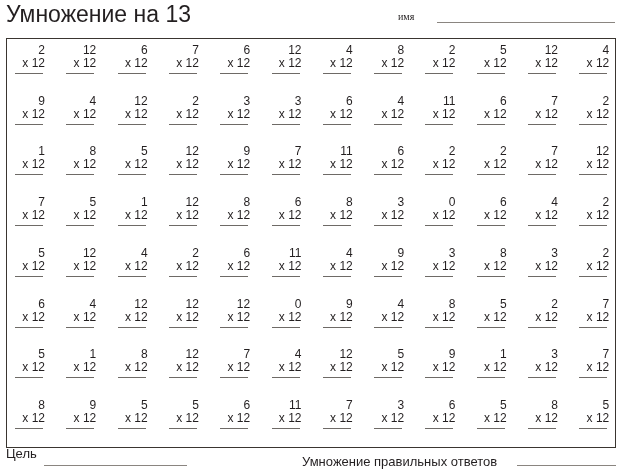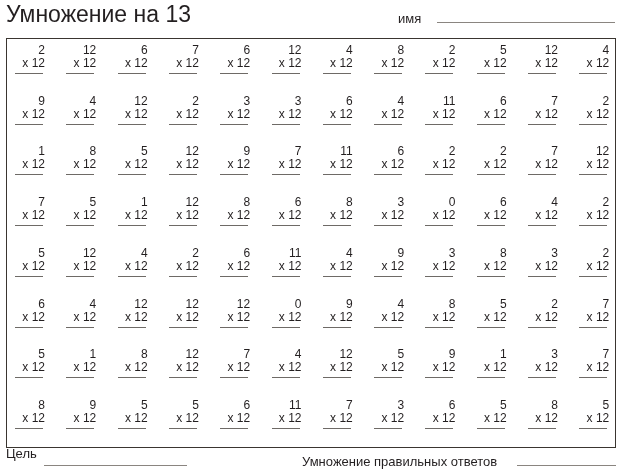--- a/index.html
+++ b/index.html
@@ -1,19 +1,19 @@
 <!DOCTYPE html>
 <html><head>
 <meta charset="utf-8">
 <style>
   html, body { margin:0; padding:0; background:#fff; }
   body { width:623px; height:473px; position:relative; overflow:hidden;
          font-family:"Liberation Sans", "DejaVu Sans", sans-serif; color:#231f20; }
   .title { position:absolute; left:6px; top:0px; font-size:23px; line-height:28px; color:#231f20; }
-  .name-label { position:absolute; left:398px; top:11px; font-size:13px; }
+  .name-label { position:absolute; left:398px; top:11px; font-size:10px;font-family:Liberation Serif, serif; }
   .name-line { position:absolute; left:437px; top:22px; width:178px; height:1px; background:#8a8580; }
   .box { position:absolute; left:6px; top:38px; width:610px; height:410px;
          border:1px solid #3a3530; box-sizing:border-box; }
   .grid { position:absolute; left:13px; top:43px; width:600px; }
   .prob { position:absolute; width:30px; height:36px; }
   .prob .top { position:absolute; right:0; top:0; font-size:12px; line-height:14px; text-align:right; }
   .prob .bot { position:absolute; right:0; top:13px; font-size:12px; line-height:14px; white-space:nowrap; }
   .prob .line { position:absolute; left:0; top:30px; width:28px; height:1px; background:#6e6a66; }
   .goal-label { position:absolute; left:6px; top:446px; font-size:13px; }
   .goal-line { position:absolute; left:44px; top:465px; width:143px; height:1px; background:#8a8580; }

